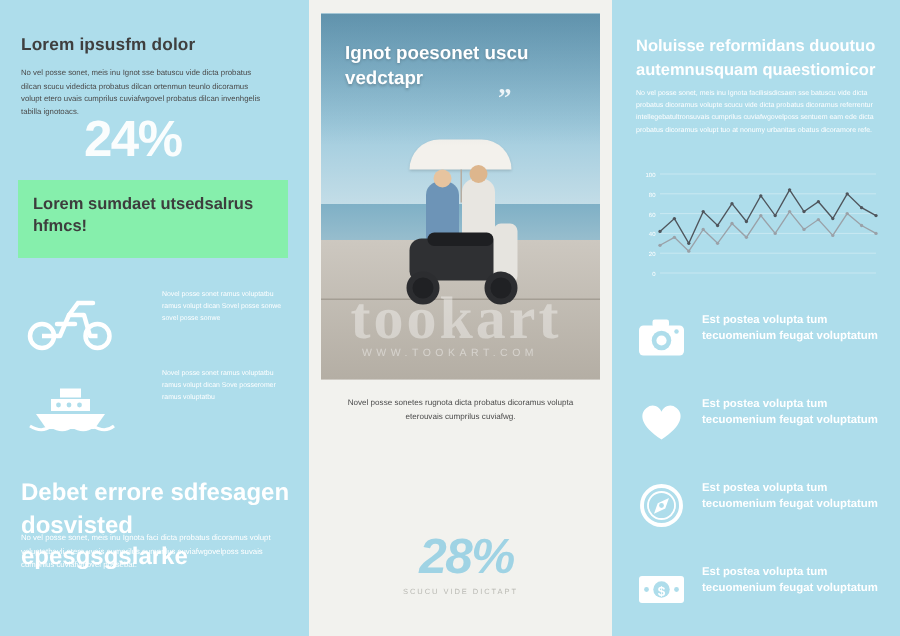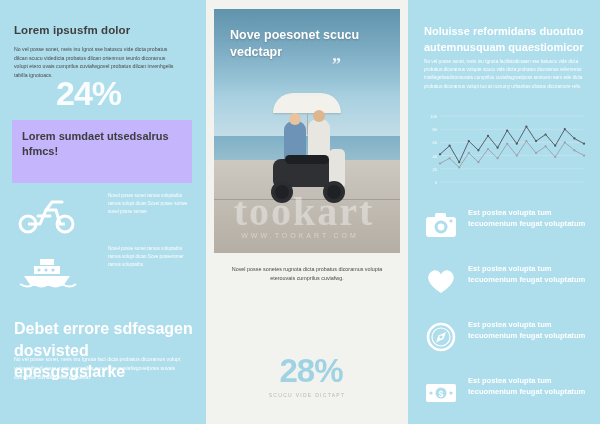--- a/index.html
+++ b/index.html
@@ -51,22 +51,22 @@
   }
   .l-bignum {
     position: absolute; left: 10px; top: 74px;
     font-size: 34px; font-weight: bold; color: #ffffff;
     letter-spacing: -1px;
     opacity: 0.95;
     margin-left: 46px;
   }
   .l-whitebox {
     position: absolute; left: 12px; top: 120px;
-    width: 180px; height: 63px;
-    background: #c4b5fd;
+    width: 180px; height: 52px;
+    background: #86efac;
   }
   .l-whitebox-txt {
     position: absolute; left: 10px; top: 9px;
     width: 164px;
     font-size: 11px; font-weight: bold; color: #3d3d3d;
     line-height: 1.35;
   }
   .l-icon-text {
     position: absolute; left: 108px;
     width: 80px;
@@ -178,20 +178,21 @@
     position: absolute; left: 222px; top: 265px;
     width: 170px;
     text-align: center;
     font-size: 5.4px; line-height: 1.75; color: #4a4a4a;
   }
   .m-pct {
     position: absolute; left: 206px; top: 352px;
     width: 210px; text-align: center;
     font-size: 33px; font-weight: bold; color: #9fd3e4;
     letter-spacing: -1px;
+    font-style: italic;
   }
   .m-pct-sub {
     position: absolute; left: 206px; top: 392px;
     width: 202px; text-align: center;
     font-size: 5px; letter-spacing: 1.3px; color: #b9b9b3;
   }
 
   
   .r-title {
     position: absolute; left: 424px; top: 24px;
@@ -299,21 +300,21 @@
     <div class="rider-a-head"></div>
     <div class="rider-b"></div>
     <div class="rider-b-head"></div>
     <div class="scooter-body"></div>
     <div class="scooter-seat"></div>
     <div class="scooter-front"></div>
     <div class="wheel w1"></div>
     <div class="wheel w2"></div>
 
     <div class="m-photo-overlay"></div>
-    <div class="m-photo-title">Nove poesonet scucu vedctapr</div>
+    <div class="m-photo-title">Ignot poesonet uscu vedctapr</div>
     <div class="m-quote">”</div>
   </div>
 
   <div class="m-caption">Novel posse sonetes rugnota dicta probatus dicoramus volupta eterouvais cumprilus cuviafwg.</div>
   <div class="m-pct">28%</div>
   <div class="m-pct-sub">SCUCU VIDE DICTAPT</div>
 
   <div class="panel-right"></div>
 
   <div class="r-title">Noluisse reformidans duoutuo autemnusquam quaestiomicor</div>

